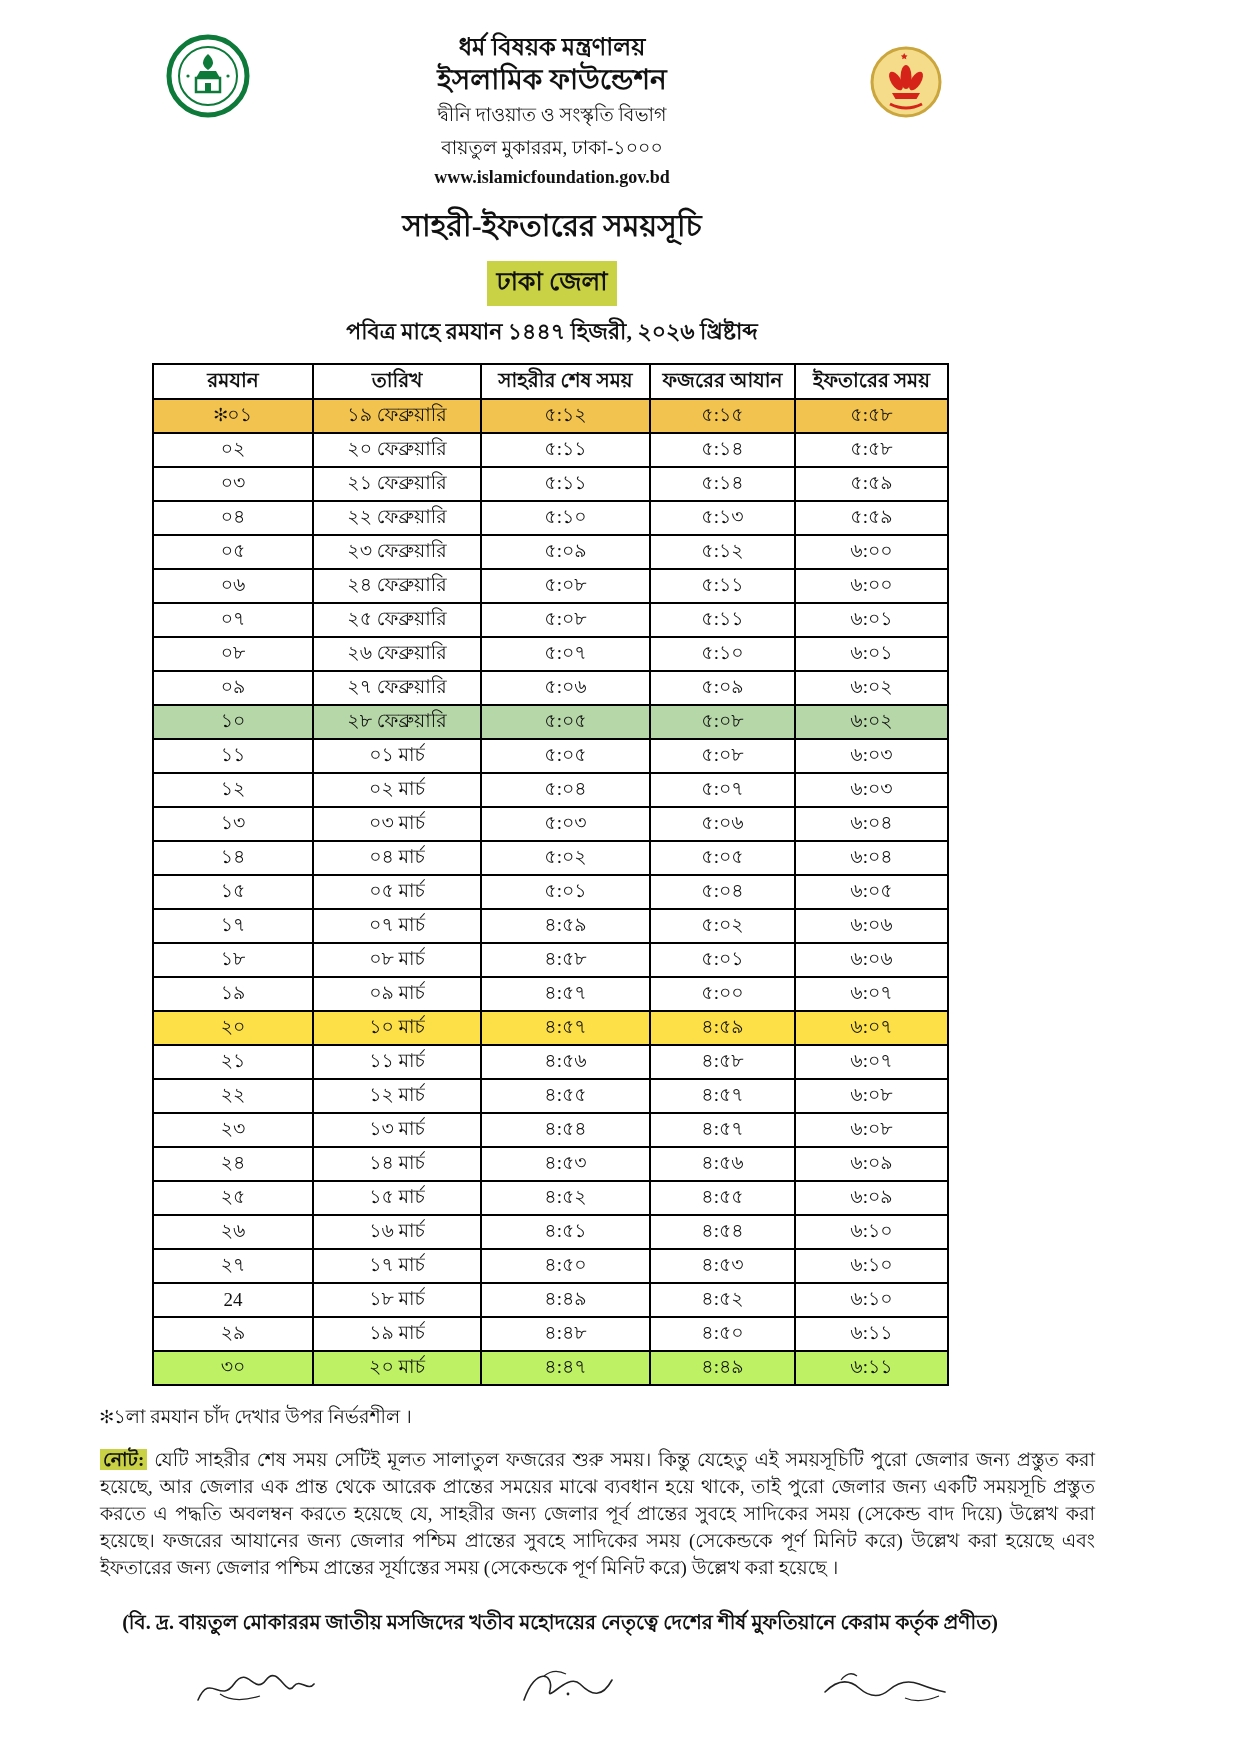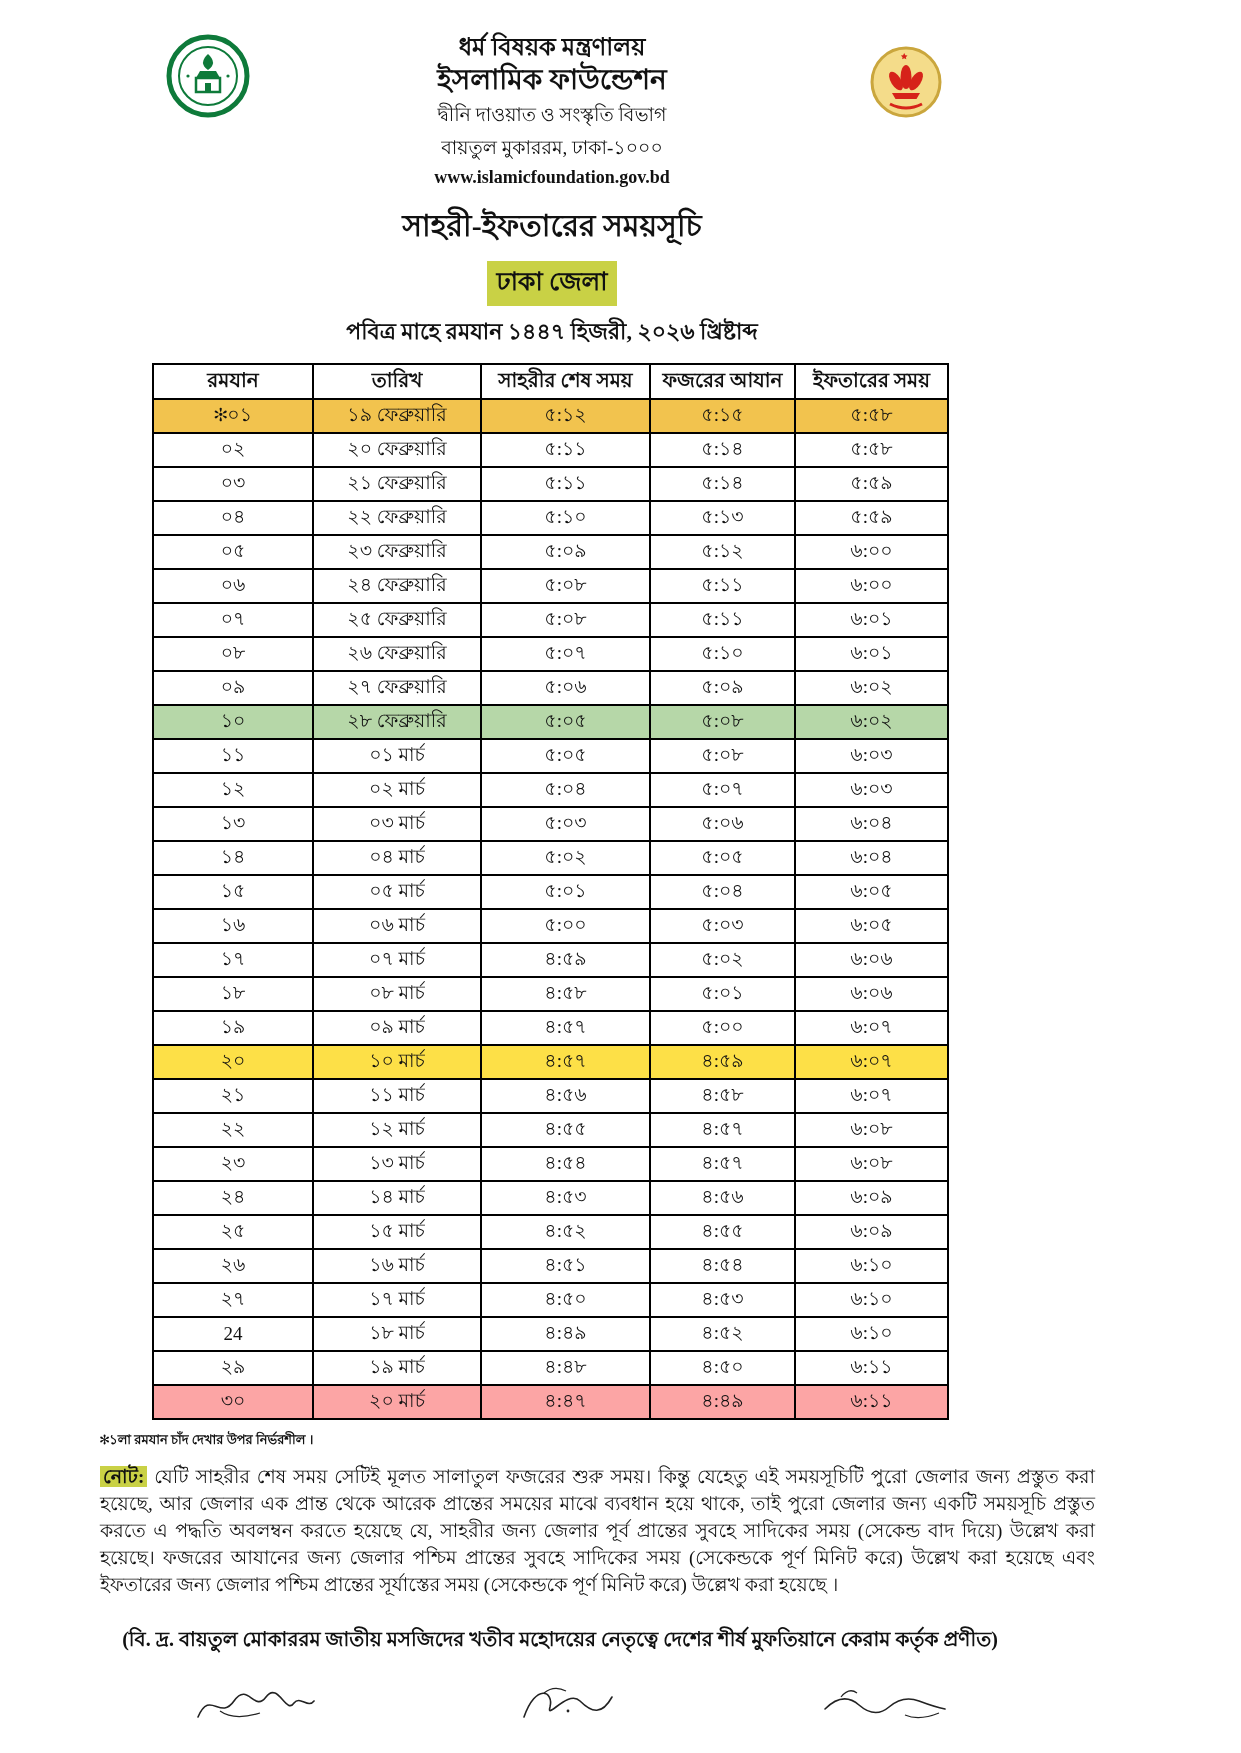--- a/index.html
+++ b/index.html
@@ -31,24 +31,24 @@
 
   
   table.timetable { width:795px; margin:12px 0 0 152px; border-collapse:collapse; table-layout:fixed; }
   table.timetable th, table.timetable td { border:2px solid #000; text-align:center; vertical-align:middle; }
   table.timetable th { height:32px; font-size:20px; font-weight:bold; background:#fff; }
   table.timetable td { height:29px; font-size:19px; padding:0; }
   col.c1 { width:160px; } col.c2 { width:168px; } col.c3 { width:169px; } col.c4 { width:145px; } col.c5 { width:153px; }
   tr.hl-yellow td { background:#f2c34e; }
   tr.hl-green  td { background:#b6d7a8; }
   tr.hl-blue   td { background:#fde047; }
-  tr.hl-orange td { background:#fca5a5; }
-
-  
-  .moon-note { margin:10px 0 0 100px; font-size:13px;font-weight:bold; }
+  tr.hl-orange td { background:#bef264; }
+
+  
+  .moon-note { margin:16px 0 0 100px; font-size:19px; }
   .note { width:995px; margin:12px 0 0 100px; font-size:19px; line-height:27px; text-align:justify; }
   .note-label { font-weight:bold; background:#c9d145; padding:0 3px;font-family:Liberation Serif, serif; }
   .prepared { width:920px; margin:26px 0 0 100px; text-align:center; font-weight:bold; font-size:20px; }
 
   
   .signatures { display:flex; justify-content:space-between; width:880px; margin:22px 0 0 130px; }
   .sig-block { width:250px; text-align:center; }
   .sig-scribble { height:48px; display:flex; align-items:flex-end; justify-content:center; }
 </style>
 </head>
@@ -217,27 +217,20 @@
           <td>৬:০৪</td>
         </tr>
         <tr>
           <td>১৫</td>
           <td>০৫ মার্চ</td>
           <td>৫:০১</td>
           <td>৫:০৪</td>
           <td>৬:০৫</td>
         </tr>
         <tr>
-          <td>১৬</td>
-          <td>০৬ মার্চ</td>
-          <td>৫:০০</td>
-          <td>৫:০৩</td>
-          <td>৬:০৫</td>
-        </tr>
-        <tr>
           <td>১৭</td>
           <td>০৭ মার্চ</td>
           <td>৪:৫৯</td>
           <td>৫:০২</td>
           <td>৬:০৬</td>
         </tr>
         <tr>
           <td>১৮</td>
           <td>০৮ মার্চ</td>
           <td>৪:৫৮</td>

